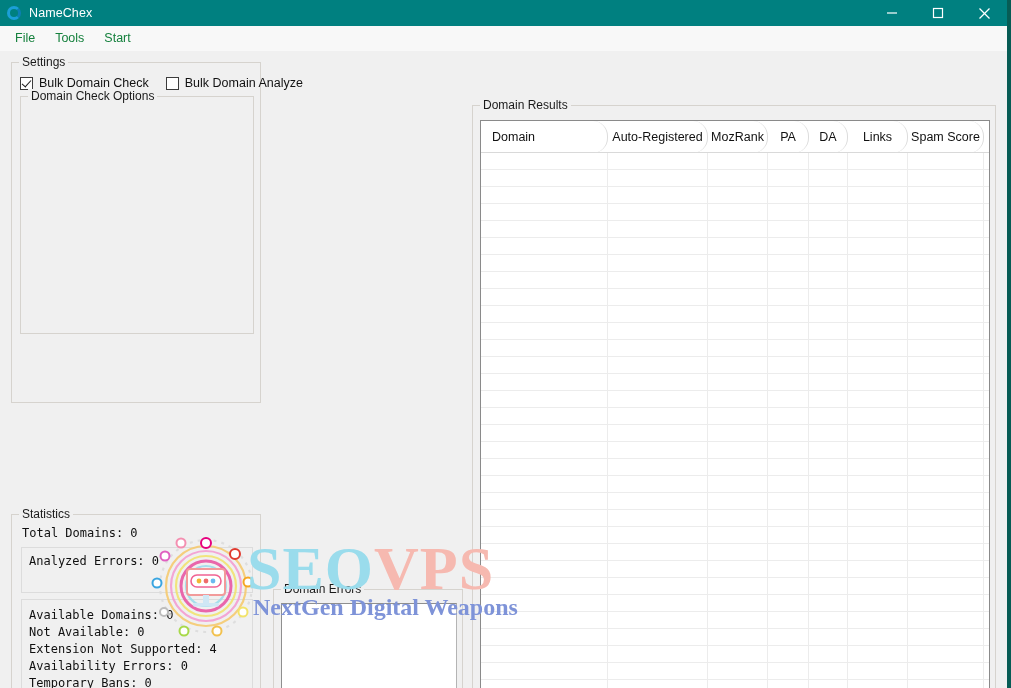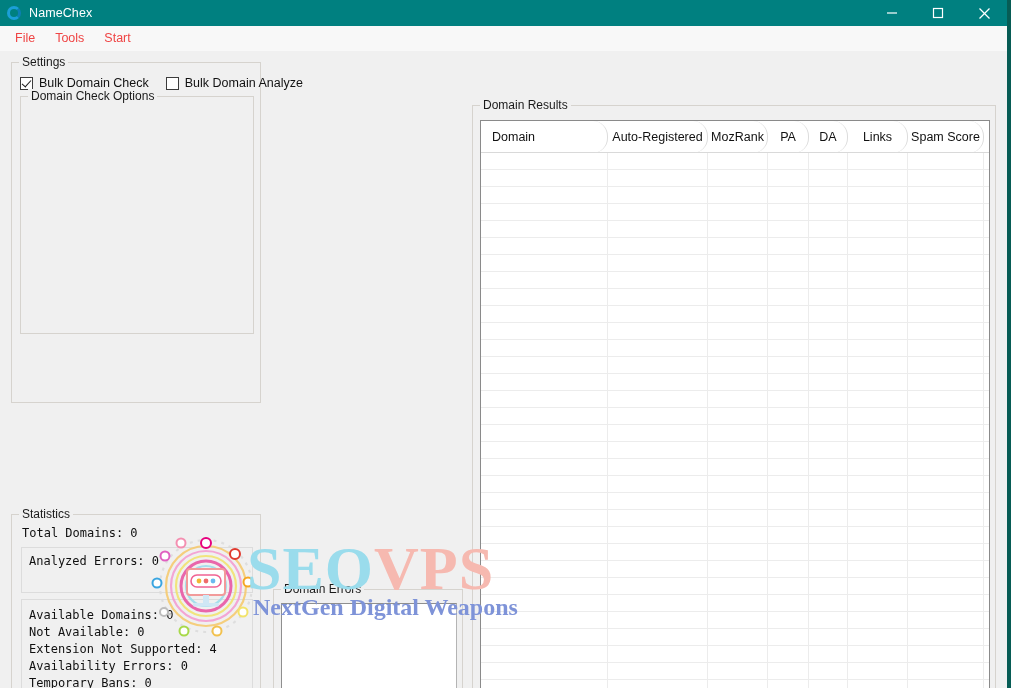--- a/index.html
+++ b/index.html
@@ -68,21 +68,21 @@
     height: 25px;
     background: #f8f8f8;
     display: flex;
     align-items: center;
     padding-left: 7px;
     flex: none;
     border-bottom: 0;
   }
   .menu-item {
     font-size: 12.5px;
-    color: #ef4444;
+    color: #15803d;
     padding: 3px 10px 4px 8px;
     margin-right: 2px;
     white-space: nowrap;
   }
 
   
   #body {
     position: relative;
     flex: 1;
     background: #f0f0f0;

